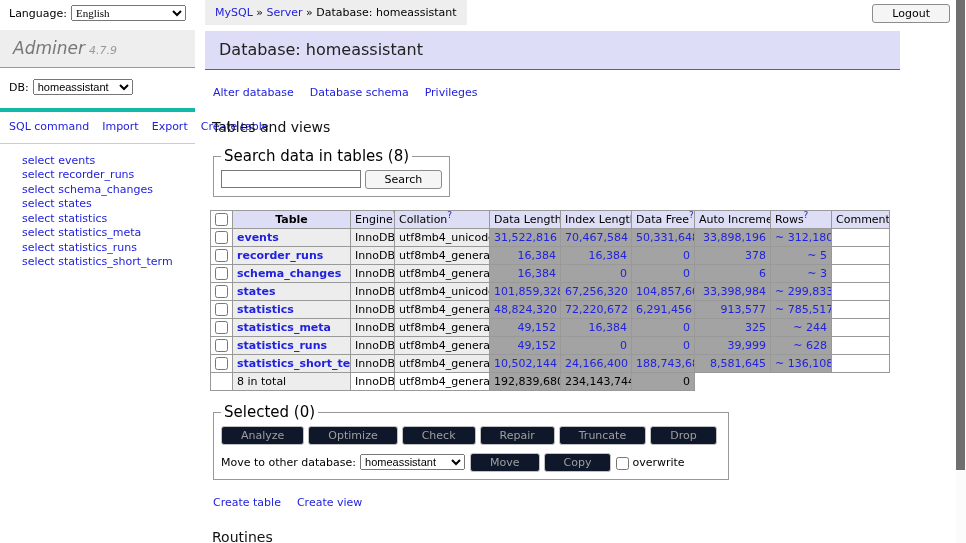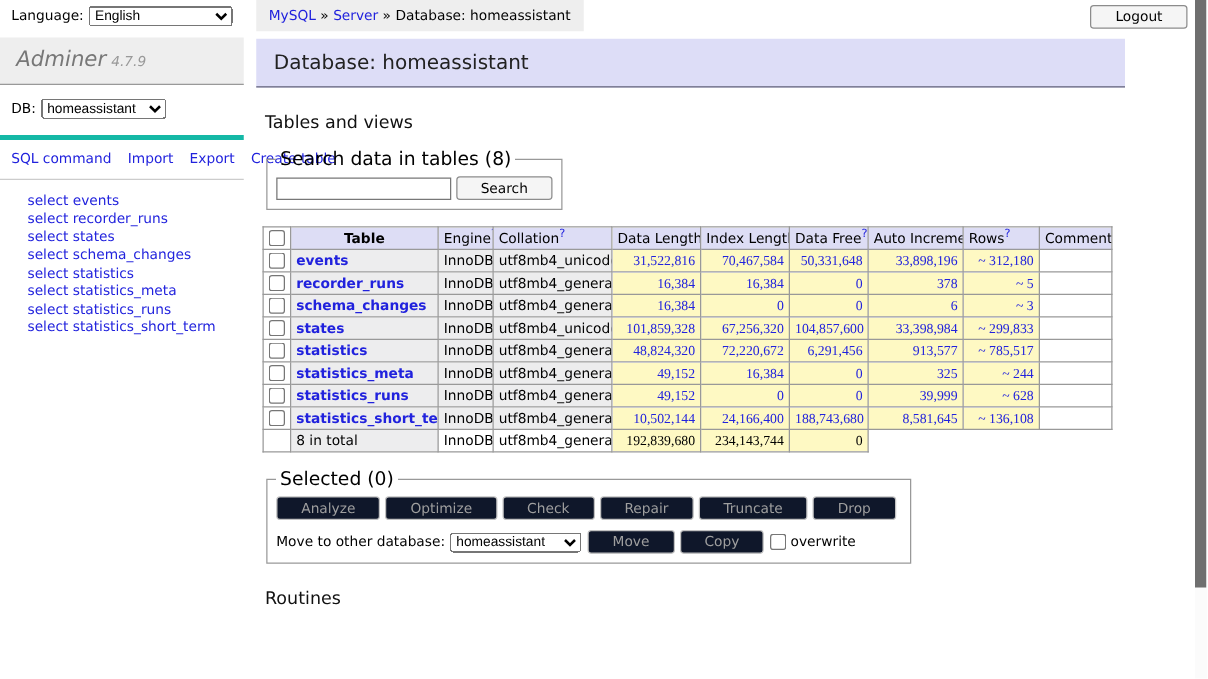--- a/index.html
+++ b/index.html
@@ -9,21 +9,21 @@
     background:#fff; color:#000;
     font-family:"DejaVu Sans","Liberation Sans",sans-serif;
     font-size:11px;
   }
   .lnk { color:#2122dd; text-decoration:none; white-space:nowrap; cursor:pointer; }
   .b { font-weight:bold; }
 
   
   #sidebar { position:absolute; top:0; left:0; width:195px; }
   .lang-row { padding:5px 0 0 9px; }
-  .lang-row select { width:115px; font-size:11px; margin-left:4px; }
+  .lang-row select { width:115px; font-size:11px; margin-left:4px;font-family:Liberation Serif, serif; }
   h1.app-title {
     margin:9px 0 0; padding:8px 0 9px 13px;
     background:#eee; border-bottom:1px solid #999;
     font-size:17px; font-weight:normal; font-style:italic; color:#777;
   }
   h1.app-title .version { font-size:11px; color:#999; margin-left:4px; }
   .db-row { padding:11px 0 13px 9px; border-bottom:4px solid #14b8a6; }
   .db-row select { width:100px; font-size:11px; margin-left:4px; }
   .actions-row { padding:8px 9px 9px; border-bottom:1px solid #ccc; line-height:1.25; }
   .actions-row .lnk { margin-right:13px; }
@@ -69,21 +69,21 @@
     font-weight:normal; text-align:left; white-space:nowrap;
   }
   table.db-tables thead th { background:#ddddf5; }
   table.db-tables thead th.tbl-col { text-align:center; }
   table.db-tables thead th.tbl-col span { font-weight:bold; }
   table.db-tables sup { font-size:9px; line-height:0; }
   table.db-tables tbody th.name,
   table.db-tables tbody td.txt,
   table.db-tables tfoot th.name { background:#ededee; }
   table.db-tables td.cb, table.db-tables th.cb { text-align:center; padding:1px; background:#fff; }
-  table.db-tables td.num { text-align:right; background:#fef9c3;font-family:Liberation Serif, serif; }
+  table.db-tables td.num { text-align:right; background:#a3a3a3; }
   table.db-tables td.comment { background:#fff; }
   table.db-tables tfoot td { background:#fff; }
   table.db-tables tfoot .num { text-align:right; color:#000; }
   input[type=checkbox] { margin:1px; vertical-align:middle; }
 
   
   .sel-buttons { margin-bottom:8px; }
   .sel-buttons .btn { margin-right:4px; }
   .move-row { white-space:nowrap; }
   .move-row select { width:105px; font-size:11px; margin:0 5px 0 4px; }
@@ -102,41 +102,42 @@
     <span>Language:</span><select><option>English</option></select>
   </div>
   <h1 class="app-title"><span>Adminer</span><span class="version">4.7.9</span></h1>
   <div class="db-row">
     <span>DB:</span><select><option>homeassistant</option></select>
   </div>
   <div class="actions-row"><a href="#" class="lnk">SQL command</a><a href="#" class="lnk">Import</a><a href="#" class="lnk">Export</a><a href="#" class="lnk">Create table</a></div>
   <ul class="tbl-list">
       <li><a href="#" class="lnk">select</a> <a href="#" class="lnk">events</a></li>
       <li><a href="#" class="lnk">select</a> <a href="#" class="lnk">recorder_runs</a></li>
+      <li><a href="#" class="lnk">select</a> <a href="#" class="lnk">schema_changes</a></li>
       <li><a href="#" class="lnk">select</a> <a href="#" class="lnk">states</a></li>
-      <li><a href="#" class="lnk">select</a> <a href="#" class="lnk">schema_changes</a></li>
       <li><a href="#" class="lnk">select</a> <a href="#" class="lnk">statistics</a></li>
       <li><a href="#" class="lnk">select</a> <a href="#" class="lnk">statistics_meta</a></li>
       <li><a href="#" class="lnk">select</a> <a href="#" class="lnk">statistics_runs</a></li>
       <li><a href="#" class="lnk">select</a> <a href="#" class="lnk">statistics_short_term</a></li>
     </ul>
 </div>
 
 <div id="breadcrumb">
   <a href="#" class="lnk">MySQL</a>
   <span>»</span>
   <a href="#" class="lnk">Server</a>
   <span>»</span>
   <span>Database: homeassistant</span>
 </div>
 <button class="btn" id="logout-btn">Logout</button>
 
 <div id="content">
   <h2 class="page-title">Database: homeassistant</h2>
 
+  <div class="links-row"><a href="#" class="lnk">Alter database</a><a href="#" class="lnk">Database schema</a><a href="#" class="lnk">Privileges</a></div>
 
   <h3 class="section-h">Tables and views</h3>
 
   <fieldset>
     <legend>Search data in tables (8)</legend>
     <input type="text" value="" style="">
     <button class="btn">Search</button>
   </fieldset>
 
   <table class="db-tables">
@@ -278,20 +279,21 @@
   </table>
 
   <fieldset>
     <legend>Selected (0)</legend>
     <div class="sel-buttons"><button class="btn" disabled="">Analyze</button><button class="btn" disabled="">Optimize</button><button class="btn" disabled="">Check</button><button class="btn" disabled="">Repair</button><button class="btn" disabled="">Truncate</button><button class="btn" disabled="">Drop</button></div>
     <div class="move-row">
       <span>Move to other database:</span><select><option>homeassistant</option></select><button class="btn" disabled="">Move</button><button class="btn" disabled="">Copy</button><input type="checkbox" style=""><label>overwrite</label>
     </div>
   </fieldset>
 
+  <div class="links-row"><a href="#" class="lnk">Create table</a><a href="#" class="lnk">Create view</a></div>
 
   <h3 class="section-h">Routines</h3>
   
 
   
 </div>
 
 <div id="scrollbar-track"></div>
 <div id="scrollbar-thumb"></div>
 

